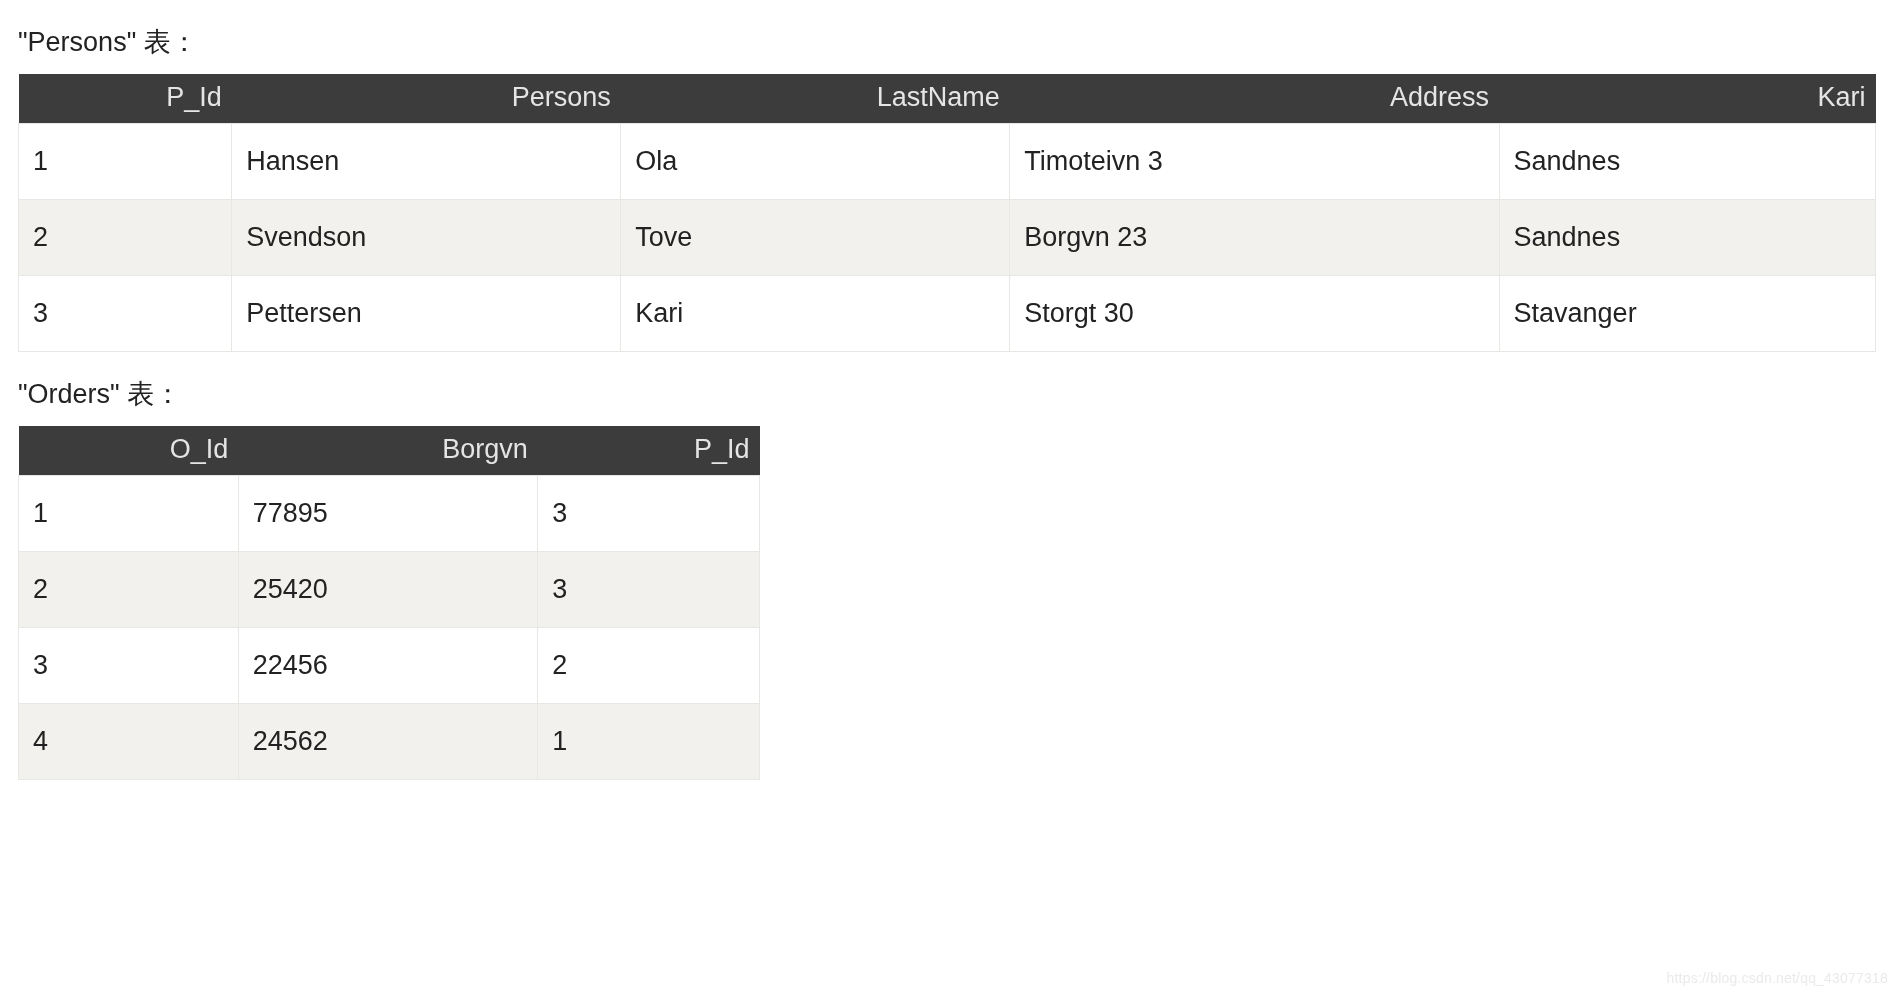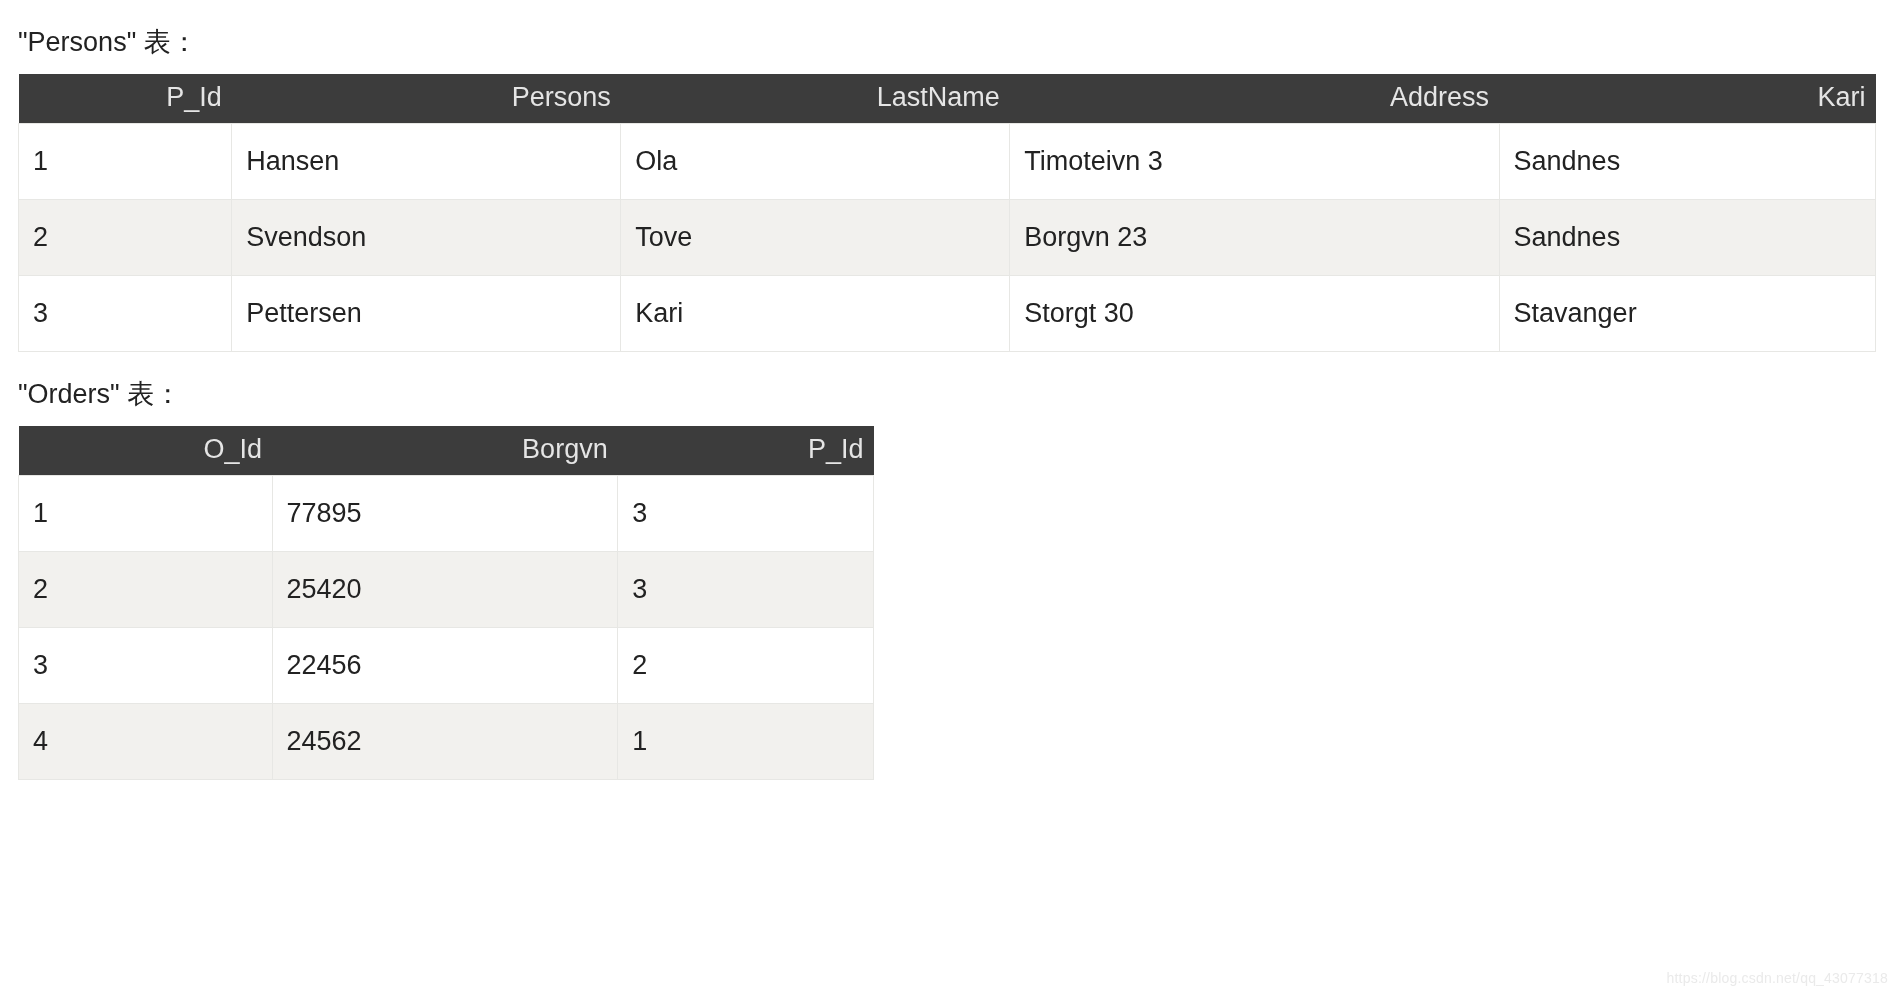--- a/index.html
+++ b/index.html
@@ -50,21 +50,21 @@
     .table-persons td:nth-child(1) { width: 170px; }
     .table-persons th:nth-child(2),
     .table-persons td:nth-child(2) { width: 310px; }
     .table-persons th:nth-child(3),
     .table-persons td:nth-child(3) { width: 310px; }
     .table-persons th:nth-child(4),
     .table-persons td:nth-child(4) { width: 390px; }
     .table-persons th:nth-child(5),
     .table-persons td:nth-child(5) { width: 300px; }
     .table-orders {
-      width: 856px;
+      width: 742px;
     }
     .table-orders th:nth-child(1),
     .table-orders td:nth-child(1) { width: 220px; }
     .table-orders th:nth-child(2),
     .table-orders td:nth-child(2) { width: 300px; }
     .table-orders th:nth-child(3),
     .table-orders td:nth-child(3) { width: 222px; }
     .watermark {
       position: fixed;
       bottom: 6px;

